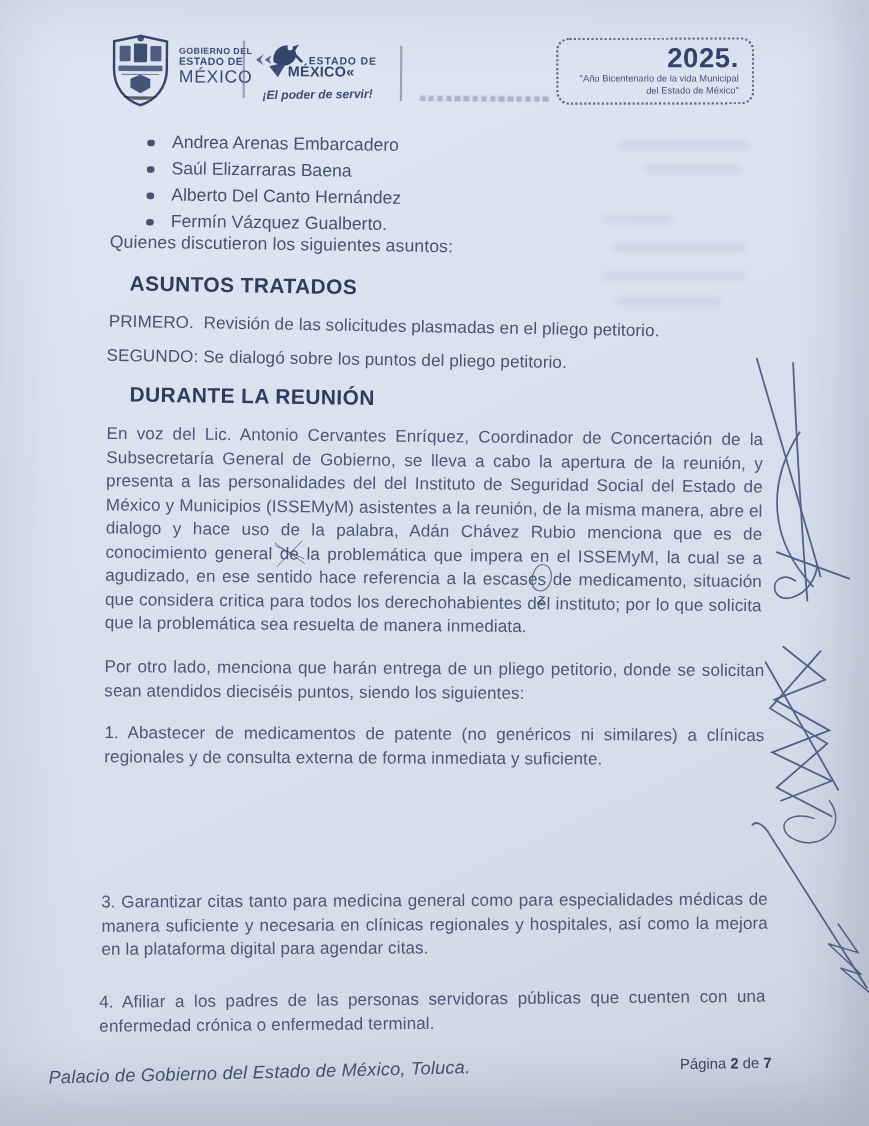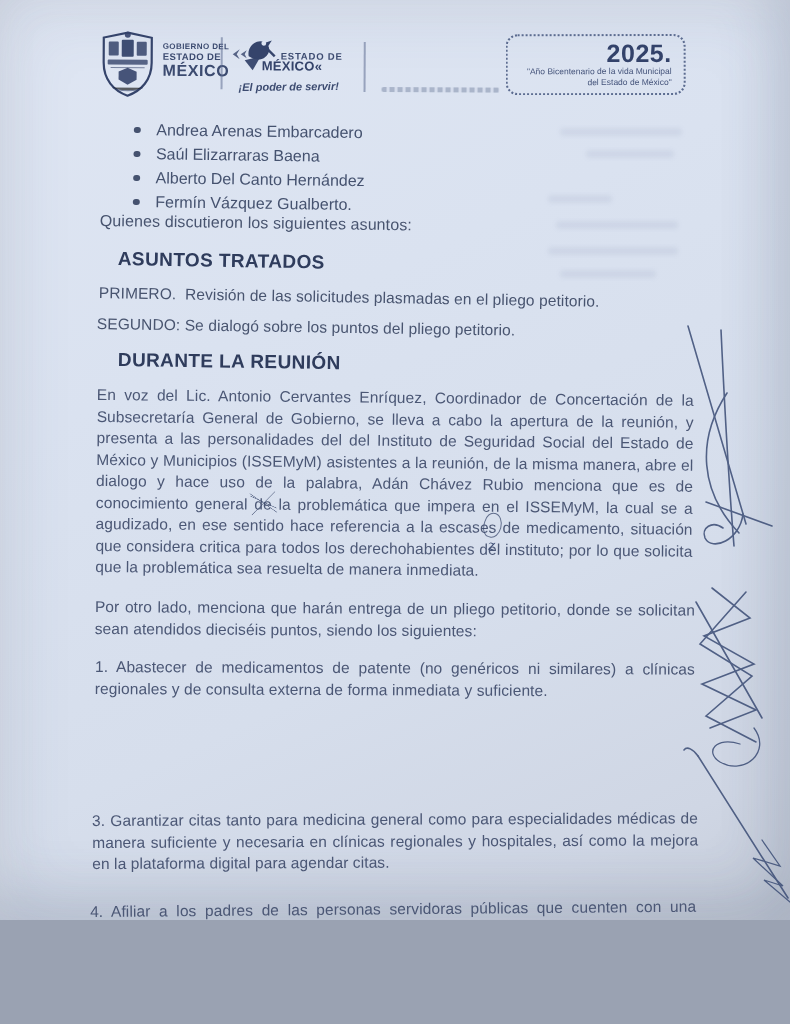--- a/index.html
+++ b/index.html
@@ -1,34 +1,34 @@
 <!DOCTYPE html>
 <html><head>
 <meta charset="utf-8">
 <style>
   html,body{margin:0;padding:0;background:#9aa2b2;}
   .page{
     position:relative;
-    width:790px;height:920px;
+    width:790px;height:1024px;
     margin:0 auto;
     overflow:hidden;
     font-family:"Liberation Sans", sans-serif;
     background:linear-gradient(155deg,#dfe6f3 0%,#dae2f0 35%,#d6deec 65%,#cfd6e4 88%,#c6cdda 100%);
     box-shadow:inset 0 0 70px rgba(85,95,120,.18), inset -18px -28px 55px rgba(80,90,115,.14), inset 10px 6px 30px rgba(255,255,255,.25);
     color:#4b5775;
   }
   .abs{position:absolute;}
   .tilt{transform-origin:left top;}
 
   
   .hdr{position:absolute;left:0;top:0;width:790px;height:115px;transform:rotate(.3deg);transform-origin:left top;}
   .coat-text{line-height:1.1;color:#3c4b70;}
   .coat-text .l1{font-size:8px;font-weight:bold;letter-spacing:.4px;}
   .coat-text .l2{font-size:9.5px;font-weight:bold;letter-spacing:.4px;}
-  .coat-text .l3{font-size:16px;font-weight:700;letter-spacing:.6px;}
+  .coat-text .l3{font-size:16px;font-weight:400;letter-spacing:.6px;}
   .vdiv{width:1.5px;background:rgba(95,110,145,.55);}
   .ctr-estado{font-size:9.5px;font-weight:bold;letter-spacing:.8px;color:#3c4b70;}
   .ctr-mexico{font-size:13px;font-weight:700;letter-spacing:.3px;color:#34436a;}
   .ctr-tag{font-size:11px;font-style:italic;font-weight:bold;color:#3c4b70;transform:rotate(-1deg);}
   .gob-word{font-size:24px;font-weight:800;letter-spacing:1px;color:#2c3a5e;}
   .fineprint{width:118px;height:5px;border-radius:2px;
     background:repeating-linear-gradient(90deg,rgba(90,105,140,.38) 0 5px,rgba(90,105,140,.05) 5px 8px);
     filter:blur(.6px);}
   .yearbox{border:2px dotted #5c6c90;border-radius:12px;padding:4px 12px 6px 12px;width:152px;color:#33426a;}
   .yearbox .yr{font-size:25px;font-weight:800;letter-spacing:.5px;line-height:1.05;}
@@ -169,21 +169,21 @@
   <p class="abs body-txt tilt" style="left:95px;top:656px;width:600px;margin:0;transform:rotate(.25deg);">1. Abastecer de medicamentos de patente (no genéricos ni similares) a clínicas regionales y de consulta externa de forma inmediata y suficiente.</p>
 
 
   <p class="abs body-txt tilt" style="left:92px;top:810px;width:606px;margin:0;transform:rotate(-.25deg);">3. Garantizar citas tanto para medicina general como para especialidades médicas de manera suficiente y necesaria en clínicas regionales y hospitales, así como la mejora en la plataforma digital para agendar citas.</p>
 
   <p class="abs body-txt tilt" style="left:90px;top:901px;width:606px;margin:0;transform:rotate(-.5deg);">4. Afiliar a los padres de las personas servidoras públicas que cuenten con una enfermedad crónica o enfermedad terminal.</p>
 
   <div class="abs footer-place tilt" style="left:44px;top:971px;transform:rotate(-1.4deg);">Palacio de Gobierno del Estado de México, Toluca.</div>
 
   <div class="abs footer-page tilt" style="left:618px;top:960px;transform:rotate(-.9deg);">
-    <span>Fermín</span>
+    <span>Página</span>
     <b>2</b>
     <span>de</span>
     <b>7</b>
   </div>
 
   <svg class="abs" style="left:650px;top:300px;" width="140" height="620" viewBox="0 0 140 620">
     <g fill="none" stroke="#3f5078" stroke-width="1.6" stroke-linecap="round" opacity=".88">
 
       <path d="M38 26 L96 224"></path>
       <path d="M71 30 C74 95 77 160 84 246"></path>

